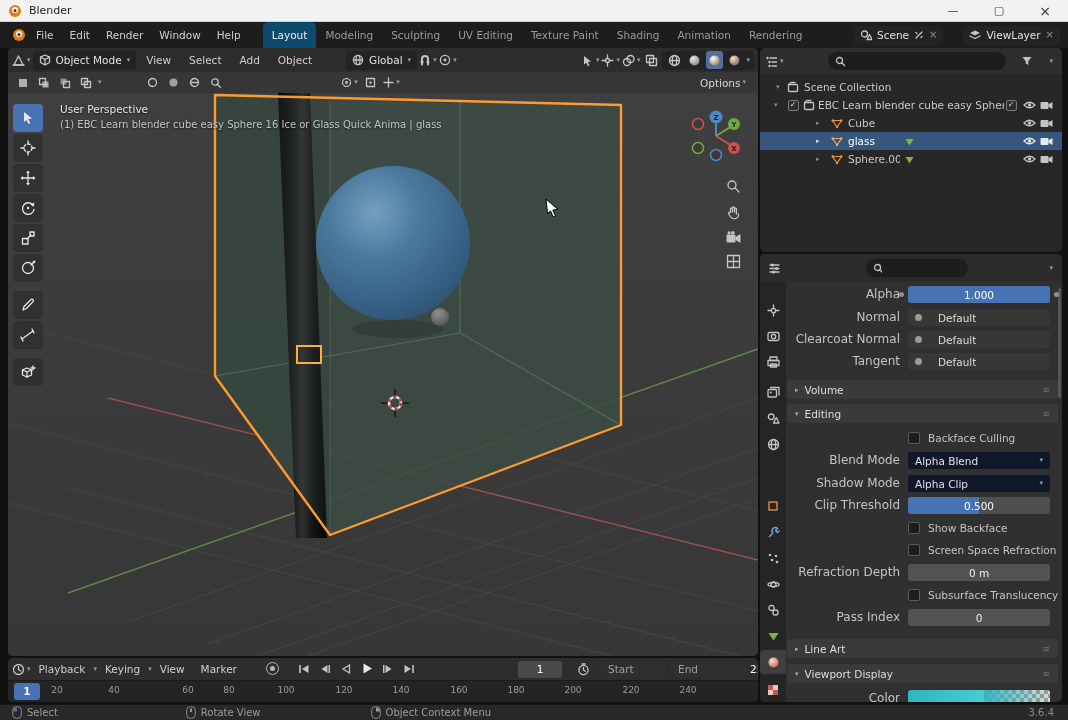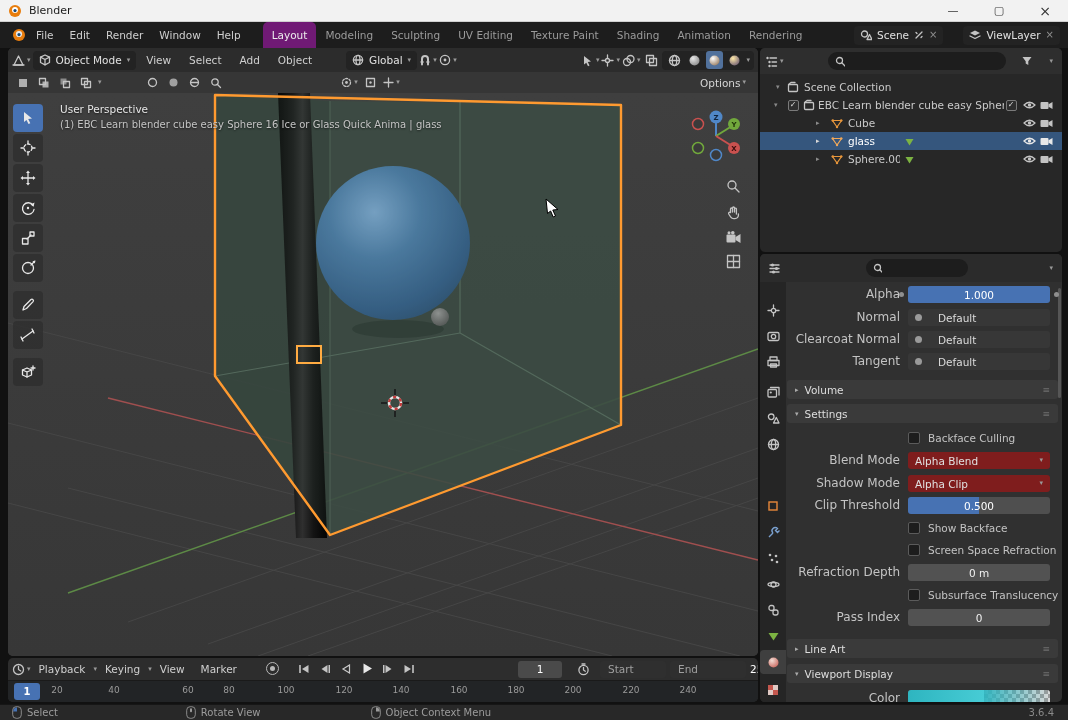--- a/index.html
+++ b/index.html
@@ -10,21 +10,21 @@
 
 .titlebar{position:absolute;left:0;top:0;width:1068px;height:22px;background:#f2f2f2;display:flex;align-items:center;border-bottom:1px solid #d0d0d0;}
 .tb-title{color:#1c1c1c;font-size:11px;margin-left:7px;}
 .tb-controls{margin-left:auto;display:flex;height:100%;}
 .tb-btn{width:46px;height:100%;display:flex;align-items:center;justify-content:center;color:#333;font-size:11px;}
 
 
 .topbar{position:absolute;left:0;top:22px;width:1068px;height:26px;background:#1d1d1d;display:flex;align-items:center;}
 .mtx{font-size:10.5px;color:#cfcfcf;padding:0 8px;cursor:default;}
 .wtab{height:26px;display:inline-flex;align-items:center;padding:0 9px;font-size:10.5px;color:#9b9b9b;}
-.wtab.active{background:#701a75;color:#ececec;border-radius:5px 5px 0 0;}
+.wtab.active{background:#0c4a6e;color:#ececec;border-radius:5px 5px 0 0;}
 .pill{height:19px;background:#232323;border-radius:4px;display:inline-flex;align-items:center;padding:0 6px;gap:5px;font-size:10.5px;color:#e0e0e0;white-space:nowrap;}
 .crt{font-size:7px;color:#9a9a9a;line-height:1;}
 .xgl{font-size:10px;color:#8f8f8f;line-height:1;}
 
 
 .editor{position:absolute;border-radius:5px;overflow:hidden;}
 .viewport{left:8px;top:48px;width:750px;height:608px;background:#383838;display:flex;flex-direction:column;}
 .vph{height:24px;background:#2c2c2c;display:flex;align-items:center;padding:0 4px;gap:2px;flex:none;}
 .vpt{height:21px;background:#363636;display:flex;align-items:center;padding:0 6px;gap:3px;flex:none;}
 .vpc{position:relative;flex:1;}
@@ -63,21 +63,21 @@
 .ptabs{position:absolute;left:0;top:28px;width:26px;bottom:0;background:#252525;}
 .ptab{position:absolute;left:0;width:26px;height:24px;display:flex;align-items:center;justify-content:center;}
 .ptab.active{background:#3f3f3f;border-radius:4px 0 0 4px;}
 .prow{position:absolute;left:0;right:0;height:18px;}
 .plbl{position:absolute;left:28px;width:112px;text-align:right;font-size:12px;color:#c3c3c3;line-height:17px;white-space:nowrap;}
 .pf{position:absolute;left:148px;width:142px;height:17px;border-radius:3px;font-size:10.5px;display:flex;align-items:center;top:0;}
 .slider{background:#4772b3;color:#fff;justify-content:center;}
 .slider.half{background:linear-gradient(90deg,#4772b3 0 50%,#4f4f4f 50% 100%);}
 .num{background:#525252;color:#f0f0f0;justify-content:center;}
 .dflt{background:#373737;color:#dcdcdc;padding-left:7px;gap:16px;}
-.ddn{background:#7f1d1d;color:#e0e0e0;padding:0 7px;justify-content:space-between;}
+.ddn{background:#0f172a;color:#e0e0e0;padding:0 7px;justify-content:space-between;}
 .sockdot{width:7px;height:7px;border-radius:50%;background:#9a9a9a;flex:none;}
 .kdot{position:absolute;width:5px;height:5px;border-radius:50%;background:#8f8f8f;top:6px;}
 .chk{position:absolute;left:148px;top:2px;width:12px;height:12px;background:#1d1d1d;border:1px solid #5b5b5b;border-radius:2px;}
 .chklbl{position:absolute;left:168px;font-size:10.5px;color:#c3c3c3;line-height:17px;white-space:nowrap;}
 .sect{position:absolute;left:27px;right:4px;height:19px;background:#3a3a3a;border-radius:3px;display:flex;align-items:center;gap:6px;padding:0 8px;font-size:10.5px;color:#dedede;}
 .sarr{font-size:7px;color:#aaa;}
 .grip{margin-left:auto;color:#6f6f6f;font-size:9px;}
 .pscroll{position:absolute;right:1px;top:34px;width:3px;height:110px;background:#565656;border-radius:2px;}
 .swatch{overflow:hidden;padding:0;background:#555;}
 .sw-solid{flex:1.15;height:100%;background:linear-gradient(90deg,#2eb5c0,#47ccd5);}
@@ -855,21 +855,21 @@
       </span>
   </div>
 
   <div class="sect" style="top:126px">
     <span class="sarr">▸</span>
     <span>Volume</span>
     <span class="grip">≡</span>
   </div>
   <div class="sect" style="top:150px">
     <span class="sarr">▾</span>
-    <span>Settings</span>
+    <span>Editing</span>
     <span class="grip">≡</span>
   </div>
 
   <div class="prow" style="top:176px">
     <span class="chk"></span>
     <span class="chklbl">Backface Culling</span>
   </div>
   <div class="prow" style="top:198px">
     <span class="plbl">Blend Mode</span>
     <span class="pf ddn">

